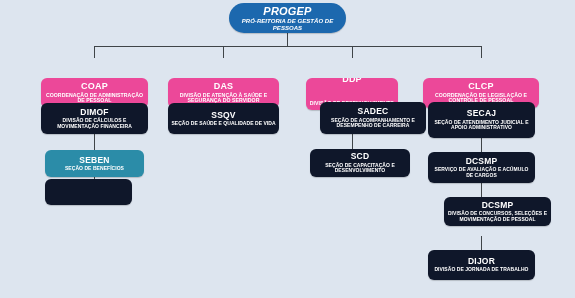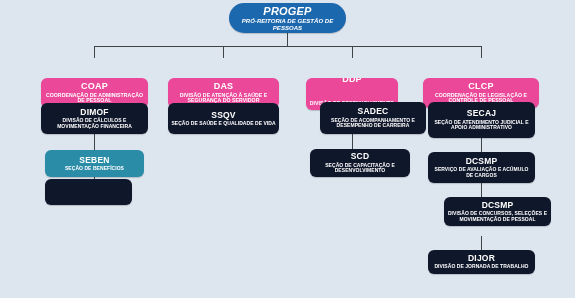--- a/index.html
+++ b/index.html
@@ -156,18 +156,18 @@
     <span class="desc">SEÇÃO DE ATENDIMENTO JUDICIAL E APOIO ADMINISTRATIVO</span>
   </div>
   <div class="node lvl2" style="left:428px; top:152px; width:107px; height:31px;">
     <span class="code">DCSMP</span>
     <span class="desc">SERVIÇO DE AVALIAÇÃO E ACÚMULO DE CARGOS</span>
   </div>
   <div class="node lvl2" style="left:444px; top:197px; width:107px; height:29px;">
     <span class="code">DCSMP</span>
     <span class="desc">DIVISÃO DE CONCURSOS, SELEÇÕES E MOVIMENTAÇÃO DE PESSOAL</span>
   </div>
-  <div class="node lvl2" style="left:428px; top:250px; width:107px; height:24px;">
+  <div class="node lvl2" style="left:428px; top:250px; width:107px; height:30px;">
     <span class="code">DIJOR</span>
     <span class="desc">DIVISÃO DE JORNADA DE TRABALHO</span>
   </div>
 
 </div>
 
 </body></html>

